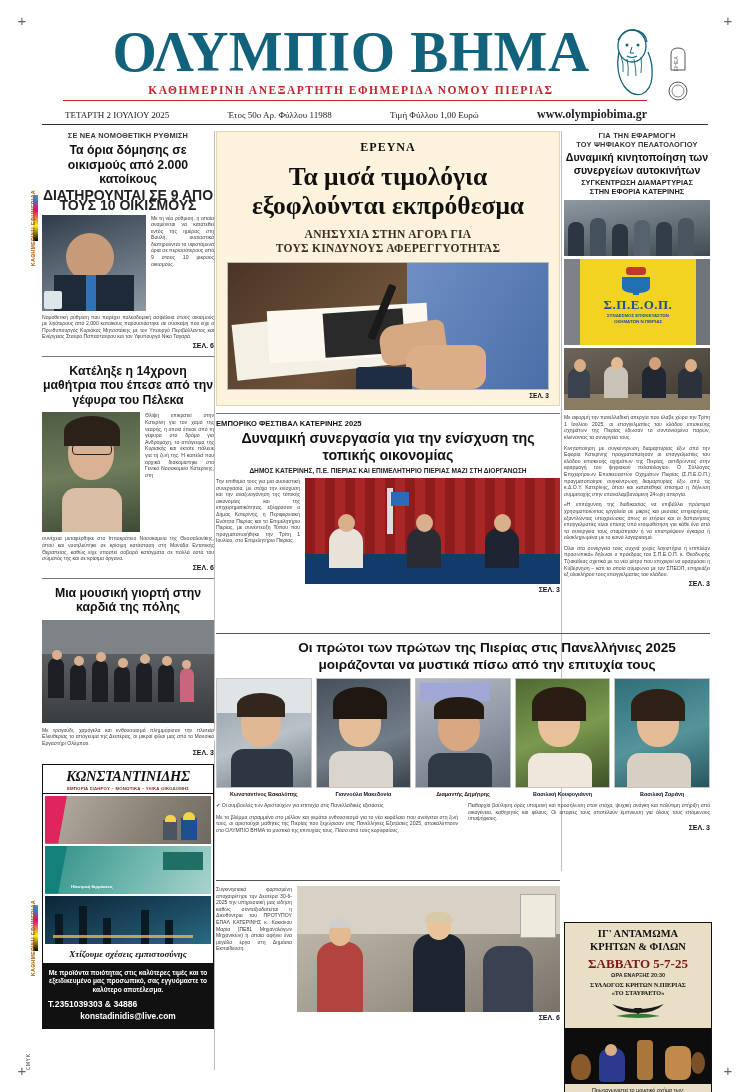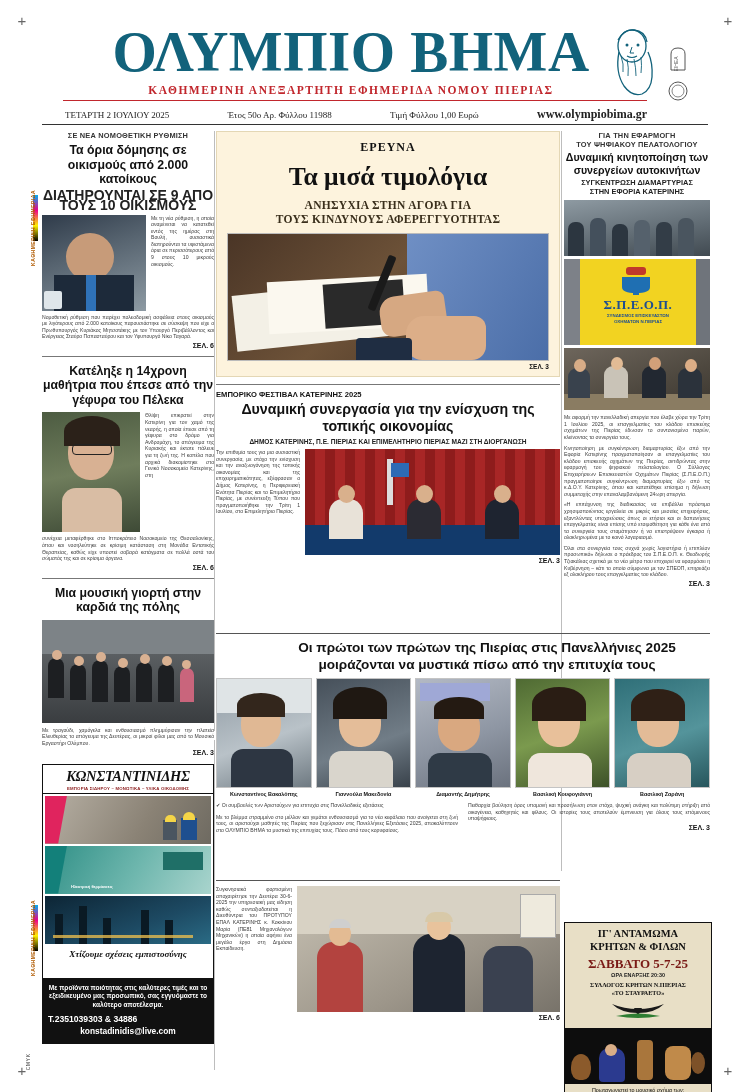--- a/index.html
+++ b/index.html
@@ -89,21 +89,21 @@
   .ret-hl{font-size:12.6px;font-weight:bold;text-align:center;line-height:15.5px;}
 
   
   .ad-kon{border:1.5px solid #111;background:#fff;}
   .ad-kon-top{background:#fff;padding:3px 0 2px;border-bottom:1px solid #111;}
   .ad-kon-name{font-family:"Liberation Serif",serif;font-style:italic;font-weight:bold;
     font-size:14.5px;text-align:center;color:#111;letter-spacing:-.3px;}
   .ad-kon-tag{font-size:4.3px;font-weight:bold;text-align:center;color:#8b1a1a;letter-spacing:.2px;margin-top:1px;}
   .ad-kon-imgs{padding:2px;}
   .ad-kon-slogan{font-family:"Liberation Serif",serif;font-style:italic;font-weight:bold;
-    font-size:9px;text-align:center;padding:3px 0 19px;color:#111;}
+    font-size:9px;text-align:center;padding:3px 0 4px;color:#111;}
   .ad-kon-bot{background:#111;color:#fff;padding:6px 5px 7px;}
   .ad-kon-bot p{margin:0;font-size:6.6px;line-height:8.6px;text-align:center;font-weight:bold;}
   .ad-kon-phone{font-size:8.6px;font-weight:bold;margin-top:5px;}
   .ad-kon-mail{font-size:8.4px;font-weight:bold;text-align:center;margin-top:2px;}
 
   .ad-cret{border:1px solid #111;background:#e8dfc6;}
   .ad-cret-t1{font-family:"Liberation Serif",serif;font-weight:bold;font-size:10.5px;
     text-align:center;color:#111;line-height:12.5px;padding-top:5px;}
   .ad-cret-date{font-family:"Liberation Serif",serif;font-weight:bold;font-size:13px;
     text-align:center;color:#7a1a16;margin-top:3px;}
@@ -288,20 +288,21 @@
       </div>
     </div>
   </div>
 
   <div class="col-mid">
 
     <div class="leadbox">
       <div class="lead-kicker">ΕΡΕΥΝΑ</div>
       <div class="lead-hl">
         <span>Τα μισά τιμολόγια</span><br>
+        <span>εξοφλούνται εκπρόθεσμα</span>
       </div>
       <div class="lead-sub">
         <span>ΑΝΗΣΥΧΙΑ ΣΤΗΝ ΑΓΟΡΑ ΓΙΑ</span><br>
         <span>ΤΟΥΣ ΚΙΝΔΥΝΟΥΣ ΑΦΕΡΕΓΓΥΟΤΗΤΑΣ</span>
       </div>
       <div class="photo lead-photo">
         <div class="ph-in" style="background:linear-gradient(135deg,#4a3526 0%,#6d5238 45%,#3b2a1d 100%);"></div>
         <div style="position:absolute;right:0;top:0;width:44%;height:100%;background:linear-gradient(120deg,#6f8fc4,#4b6ea8);"></div>
         <div style="position:absolute;left:6px;top:52px;width:190px;height:56px;background:#f3f0e6;transform:rotate(-6deg);"></div>
         <div style="position:absolute;left:40px;top:44px;width:160px;height:52px;background:#fbf8ef;transform:rotate(-3deg);"></div>

